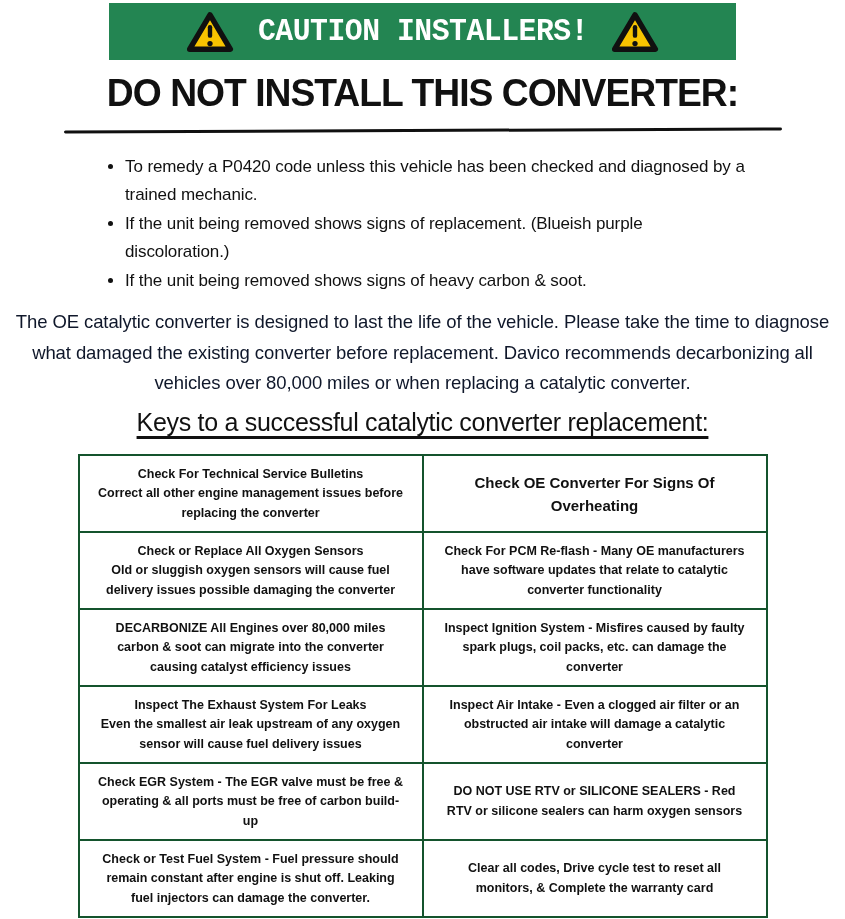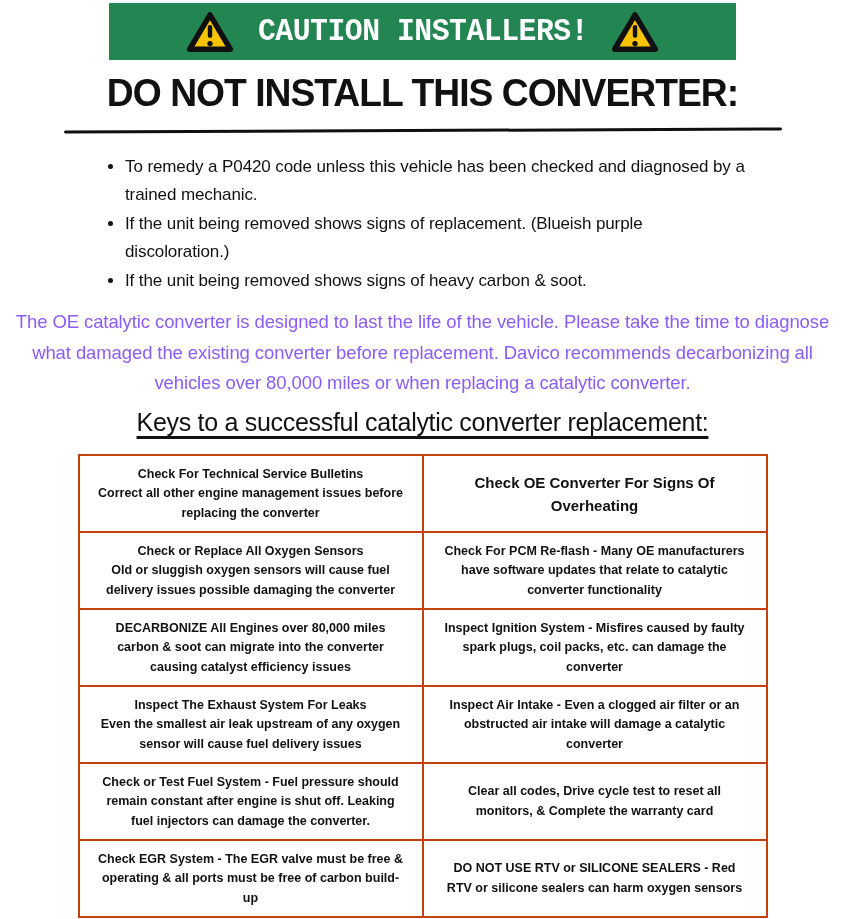--- a/index.html
+++ b/index.html
@@ -39,38 +39,38 @@
     list-style:disc; padding-left:22px;
   }
   .warnings li {
     font-weight:400; font-size:17px; line-height:1.64;
     letter-spacing:-0.1px; margin-bottom:1px;
   }
 
   
   .intro {
     margin:13px auto 0; width:830px; text-align:center;
-    font-size:18.5px; line-height:1.64; font-weight:400; color:#8b5cf6;
+    font-size:18.5px; line-height:1.64; font-weight:400; color:#0f172a;
     letter-spacing:-0.1px;
   }
 
   
   .keys-heading {
     margin-top:10px; text-align:center;
     font-size:25px; font-weight:400; letter-spacing:-0.3px;
     text-decoration:underline; text-decoration-thickness:3px; text-underline-offset:5px;
   }
 
   
   table.tips {
     width:690px; margin:17px auto 0; border-collapse:collapse;
     table-layout:fixed;
   }
   table.tips td {
-    border:2px solid #c2410c; width:50%;
+    border:2px solid #14532d; width:50%;
     height:77px; padding:4px 18px;
     text-align:center; vertical-align:middle;
     font-weight:700; font-size:12.5px; line-height:1.55;
     white-space:pre-line; letter-spacing:0;
   }
   table.tips td.cell-lg { font-size:15px; }
 </style>
 </head>
 <body>
 
@@ -122,23 +122,23 @@
       <tr>
         <td>DECARBONIZE All Engines over 80,000 miles carbon &amp; soot can migrate into the converter causing catalyst efficiency issues</td>
         <td>Inspect Ignition System - Misfires caused by faulty spark plugs, coil packs, etc. can damage the converter</td>
       </tr>
       <tr>
         <td>Inspect The Exhaust System For Leaks
 Even the smallest air leak upstream of any oxygen sensor will cause fuel delivery issues</td>
         <td>Inspect Air Intake - Even a clogged air filter or an obstructed air intake will damage a catalytic converter</td>
       </tr>
       <tr>
+        <td>Check EGR System - The EGR valve must be free &amp; operating &amp; all ports must be free of carbon build-up</td>
+        <td>DO NOT USE RTV or SILICONE SEALERS - Red RTV or silicone sealers can harm oxygen sensors</td>
+      </tr>
+      <tr>
         <td>Check or Test Fuel System - Fuel pressure should remain constant after engine is shut off.  Leaking fuel injectors can damage the converter.</td>
         <td>Clear all codes,  Drive cycle test to reset all monitors, &amp; Complete the warranty card</td>
-      </tr>
-      <tr>
-        <td>Check EGR System - The EGR valve must be free &amp; operating &amp; all ports must be free of carbon build-up</td>
-        <td>DO NOT USE RTV or SILICONE SEALERS - Red RTV or silicone sealers can harm oxygen sensors</td>
       </tr>
     </tbody>
   </table>
 
 </div>
 
 </body></html>

